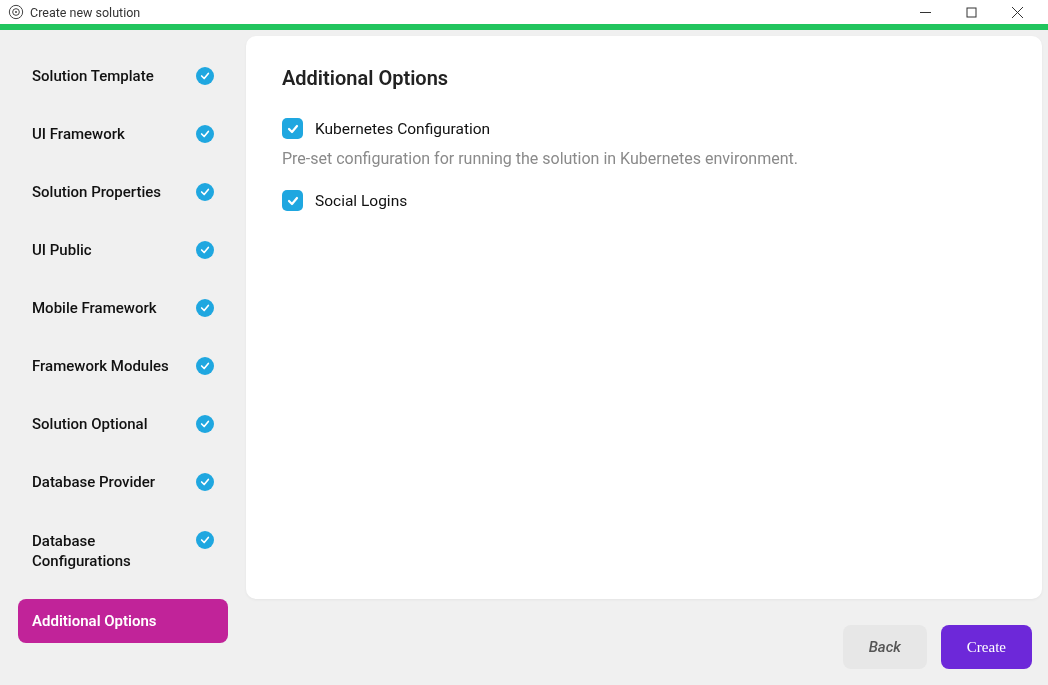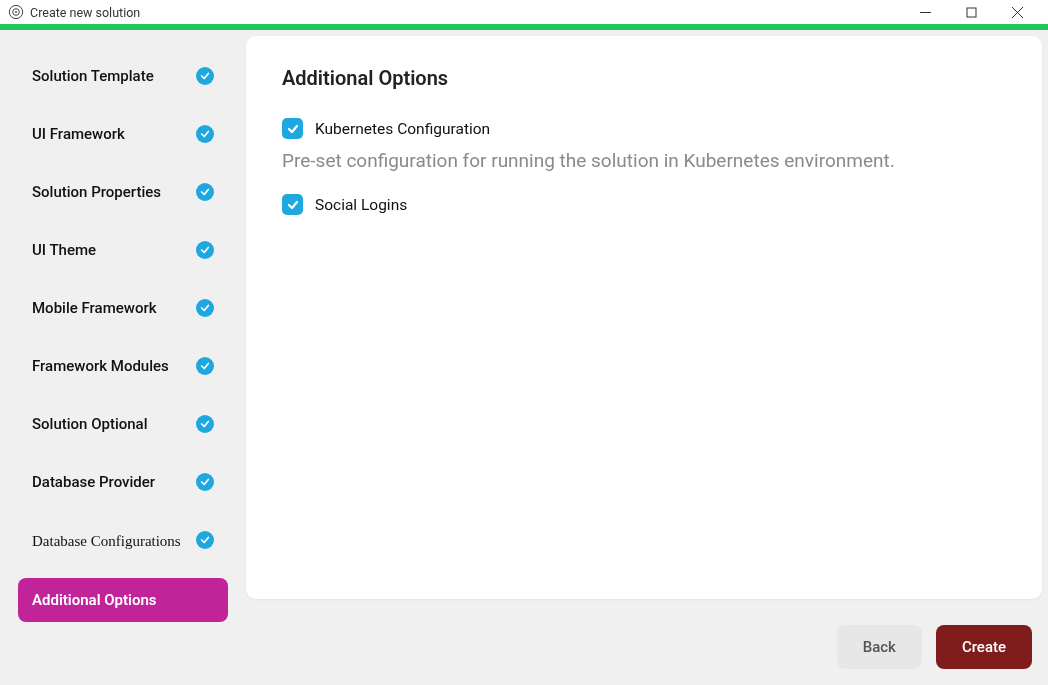--- a/index.html
+++ b/index.html
@@ -84,21 +84,20 @@
       color: #ffffff;
       font-weight: 600;
     }
     .sidebar-label {
       font-size: 15px;
       color: #111;
       font-weight: 500;
     }
     .sidebar-label.multiline {
       line-height: 1.35;
-      font-family: Liberation Serif, serif;
     }
     .step-check {
       width: 18px;
       height: 18px;
       border-radius: 50%;
       background: #1FA7E0;
       display: flex;
       align-items: center;
       justify-content: center;
       flex-shrink: 0;
@@ -140,21 +139,21 @@
       cursor: pointer;
       flex-shrink: 0;
     }
     .checkbox svg { width: 12px; height: 12px; }
     .option-title {
       font-size: 15.5px;
       color: #111;
       font-weight: 400;
     }
     .option-desc {
-      font-size: 19px;
+      font-size: 16px;
       color: #8a8a8a;
       margin-left: 0;
     }
 
     .footer-bar {
       position: absolute;
       right: 16px;
       bottom: 16px;
       display: flex;
       gap: 14px;
@@ -163,24 +162,26 @@
       padding: 13px 26px;
       border: none;
       border-radius: 8px;
       font-size: 15px;
       font-weight: 500;
       cursor: pointer;
     }
     .btn-secondary {
       background: #e7e7e7;
       color: #555;
+      font-style: italic;
     }
     .btn-primary {
-      background: #7f1d1d;
+      background: #6d28d9;
       color: #ffffff;
+      font-family: Liberation Serif, serif;
     }
   </style>
 </head>
 <body>
 
 <div class="titlebar">
   <span class="titlebar-icon">
     <svg viewBox="0 0 24 24">
         <circle cx="12" cy="12" r="10" fill="none" stroke="#444" stroke-width="1.5"></circle>
         <circle cx="12" cy="12" r="5" fill="none" stroke="#444" stroke-width="1.5"></circle>
@@ -235,21 +236,21 @@
       <div class="sidebar-item">
         <span class="sidebar-label">Solution Properties</span>
         <span class="step-check">
             <svg viewBox="0 0 12 12">
               <path d="M2 6 L5 9 L10 3" stroke="#fff" stroke-width="2" fill="none" stroke-linecap="round" stroke-linejoin="round"></path>
             </svg>
           </span>
       </div>
 
       <div class="sidebar-item">
-        <span class="sidebar-label">UI Theme</span>
+        <span class="sidebar-label">UI Public</span>
         <span class="step-check">
             <svg viewBox="0 0 12 12">
               <path d="M2 6 L5 9 L10 3" stroke="#fff" stroke-width="2" fill="none" stroke-linecap="round" stroke-linejoin="round"></path>
             </svg>
           </span>
       </div>
 
       <div class="sidebar-item">
         <span class="sidebar-label">Mobile Framework</span>
         <span class="step-check">

